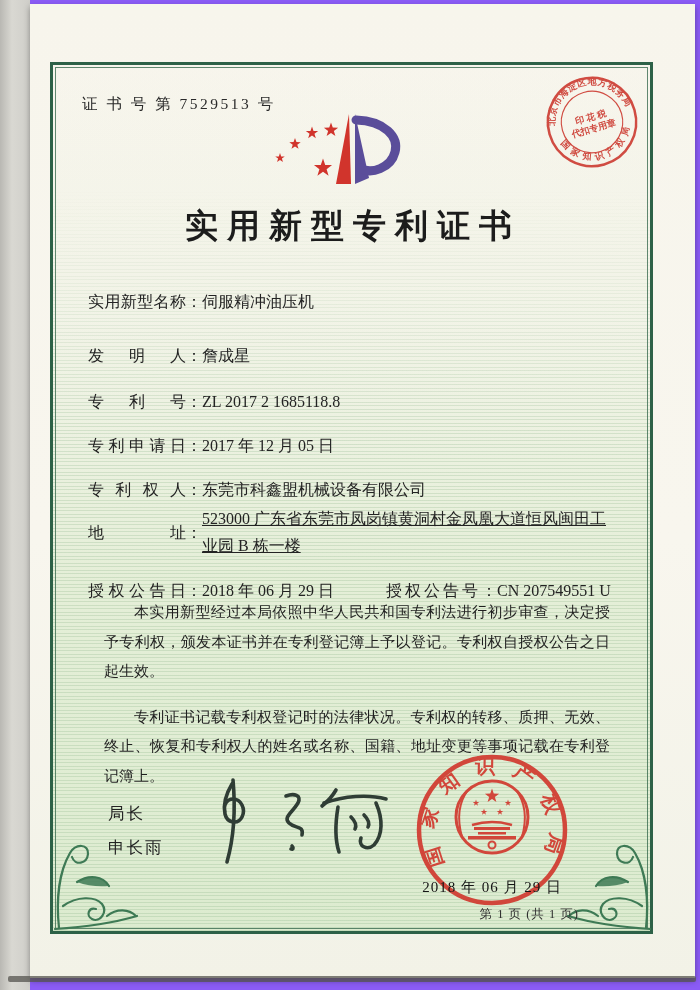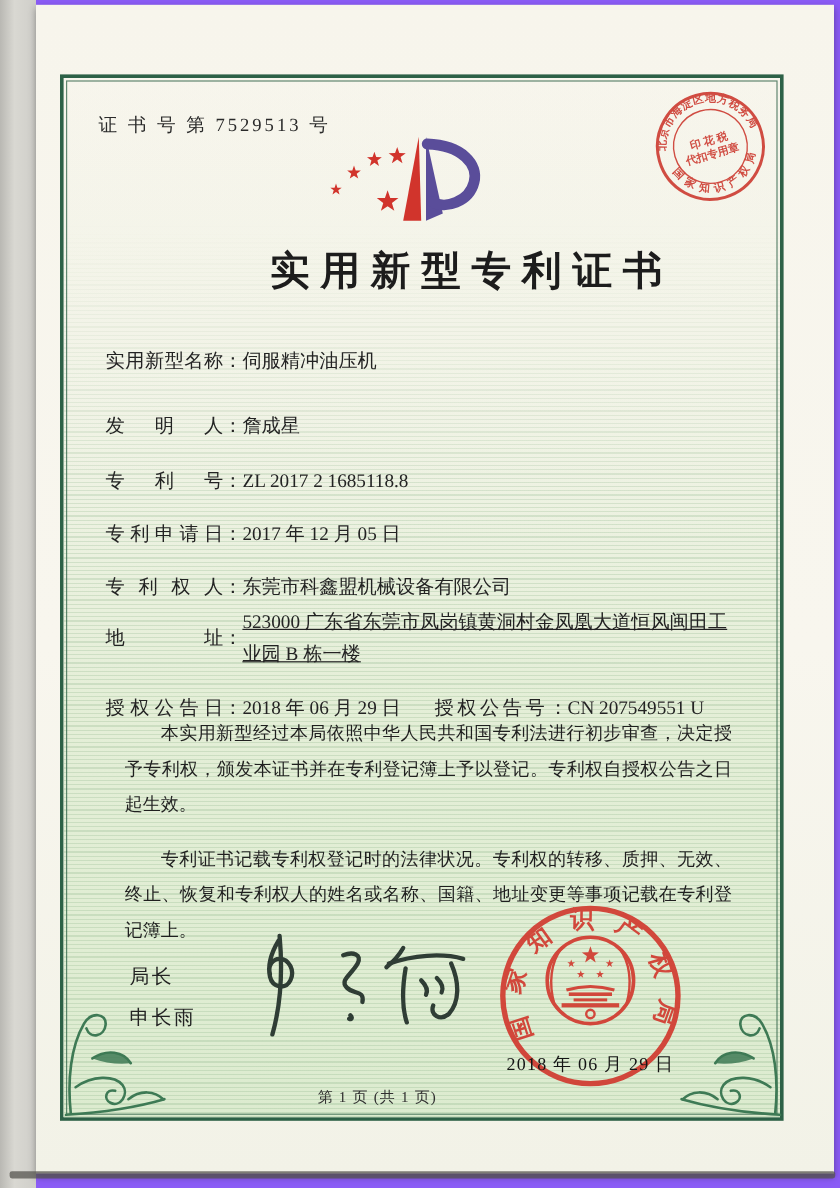--- a/index.html
+++ b/index.html
@@ -16,39 +16,39 @@
   .frame::after{content:'';position:absolute;inset:2px;border:1px solid rgba(45,97,70,.75);pointer-events:none;}
   .tint{position:absolute;inset:0;
         background:linear-gradient(180deg,rgba(230,240,222,0) 0%,rgba(223,236,211,.25) 30%,rgba(222,236,208,.75) 60%,#e0edd3 85%,#dcebcf 100%);}
   .lines{position:absolute;inset:0;
         background:repeating-linear-gradient(0deg,rgba(118,166,118,.22) 0 1px,rgba(0,0,0,0) 1px 3.5px);
         -webkit-mask-image:linear-gradient(180deg,transparent 0%,transparent 14%,#000 42%);
         mask-image:linear-gradient(180deg,transparent 0%,transparent 14%,#000 42%);}
   .cert-no{position:absolute;left:82px;top:94px;font-size:15.5px;letter-spacing:2.5px;color:#2a2a2a;}
   .logo{position:absolute;left:272px;top:106px;}
   .title{position:absolute;left:50px;width:597px;top:204px;text-align:center;
-         font-size:33px;font-weight:600;letter-spacing:9px;color:#1c1c1c;text-indent:9px;padding-left:40px;}
+         font-size:33px;font-weight:600;letter-spacing:9px;color:#1c1c1c;text-indent:9px;}
   .fields{position:absolute;left:88px;top:291px;width:540px;font-size:16px;color:#232323;}
   .row{display:flex;align-items:center;line-height:21px;}
   .lab{display:inline-block;width:98px;text-align:justify;text-align-last:justify;white-space:nowrap;}
   .val{white-space:nowrap;}
   .addr-val{white-space:normal;line-height:27px;text-decoration:underline;}
   .mb1{margin-bottom:33px}.mb2{margin-bottom:25px}.mb3{margin-bottom:23px}
   .mb4{margin-bottom:23px}.mb5{margin-bottom:5px}.mb6{margin-bottom:21px}
   .grant-row{display:flex;line-height:21px;}
-  .grant-right{margin-left:28px;display:flex;}
+  .grant-right{margin-left:52px;display:flex;}
   .paras{position:absolute;left:88px;top:582px;width:538px;font-size:15px;line-height:29.5px;color:#1f1f1f;}
   .paras p{margin:16px;text-indent:2em;text-align:justify;}
   .director{position:absolute;left:108px;top:803px;font-size:16.5px;color:#232323;letter-spacing:2px;}
   .director2{position:absolute;left:108px;top:837px;font-size:16.5px;color:#232323;letter-spacing:2px;text-align:right;}
   .signature{position:absolute;left:196px;top:772px;}
   .office-seal{position:absolute;left:407px;top:745px;}
   .seal-date{position:absolute;left:412px;top:878px;width:160px;text-align:center;
              font-size:15px;letter-spacing:1px;color:#151515;}
-  .footer{position:absolute;left:50px;width:529px;top:906px;text-align:center;font-size:12.5px;color:#2f2f2f;letter-spacing:1px;}
+  .footer{position:absolute;left:50px;width:529px;top:906px;text-align:right;font-size:12.5px;color:#2f2f2f;letter-spacing:1px;}
   .orn-left{position:absolute;left:51px;top:838px;}
   .orn-right{position:absolute;left:566px;top:838px;transform:scaleX(-1);}
   .tax-seal{position:absolute;left:544px;top:74px;transform:rotate(-16deg);}
   svg text{font-family:"Liberation Serif","DejaVu Serif",serif;}
 </style>
 </head>
 <body>
 
 <div class="page">
 

